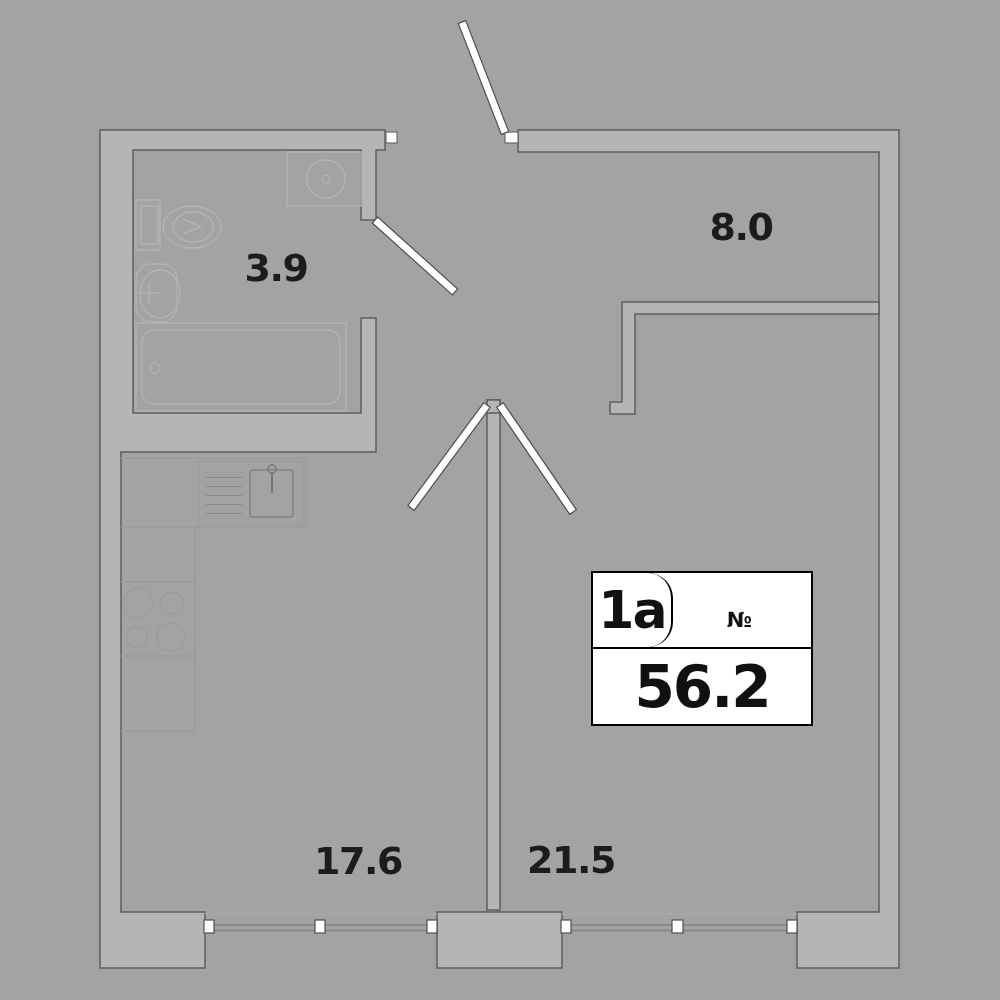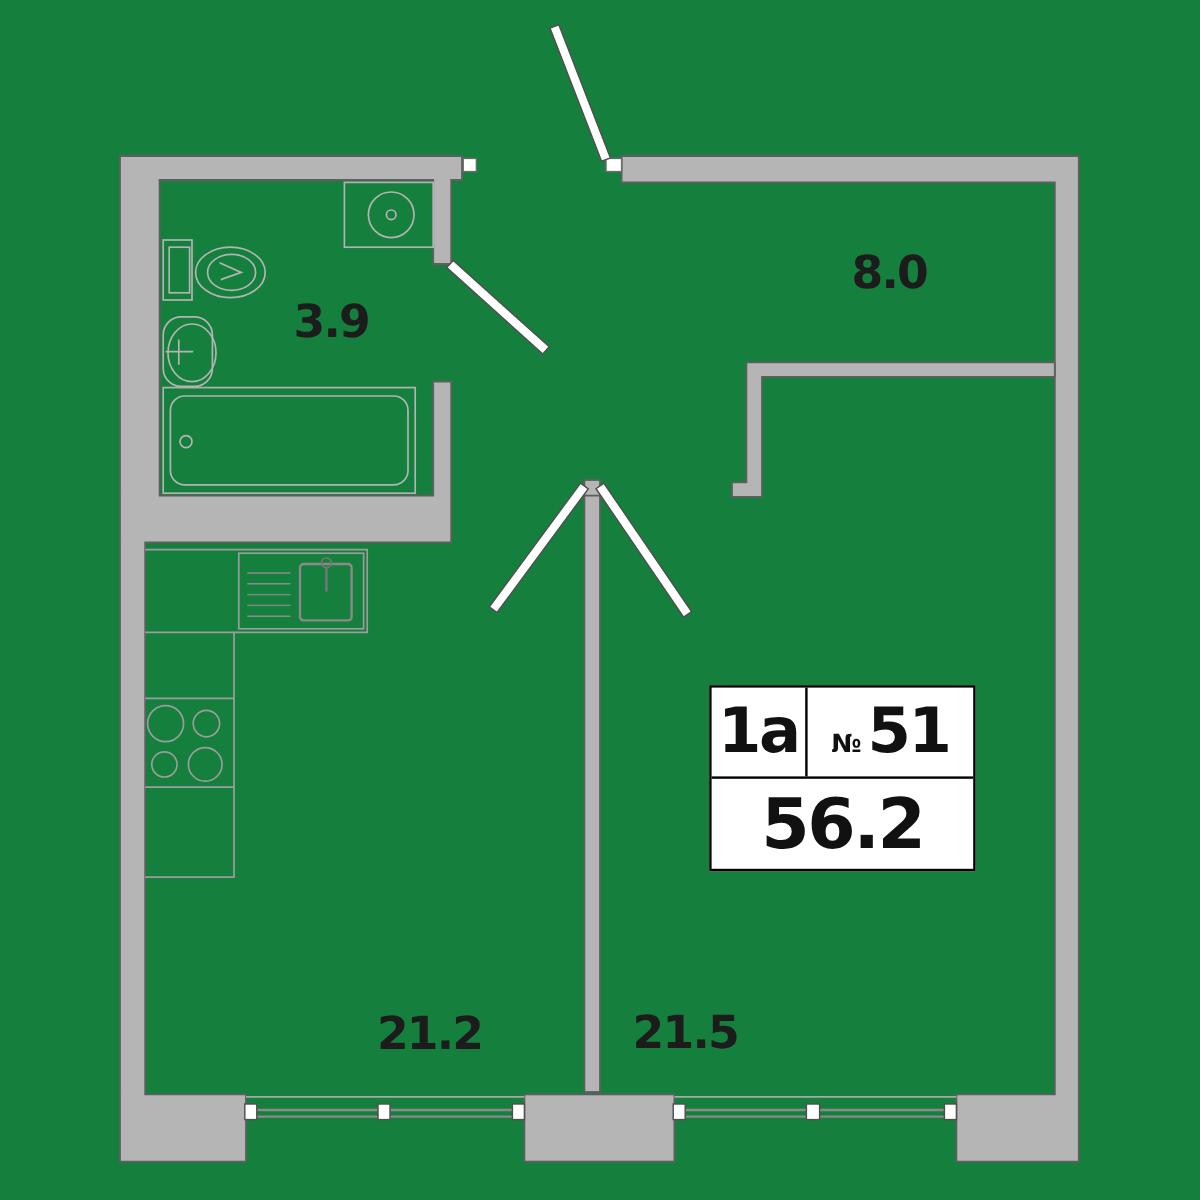--- a/index.html
+++ b/index.html
@@ -1,34 +1,34 @@
 <!DOCTYPE html>
 <html><head>
 <meta charset="utf-8">
 <style>
   html,body{margin:0;padding:0;background:#ffffff;}
   .stage{
-    position:relative;width:1000px;height:1000px;background:#15803d;overflow:hidden;
+    position:relative;width:1000px;height:1000px;background:#a3a3a3;overflow:hidden;
     font-family:"DejaVu Sans", sans-serif;
   }
   .stage svg{position:absolute;left:0;top:0;}
   .room-label{
     position:absolute;transform:translate(-50%,-50%);
     font-size:38px;font-weight:bold;letter-spacing:-1.5px;color:#1c1c1c;white-space:nowrap;
   }
   .card{
     position:absolute;left:591px;top:571px;width:222px;height:155px;
     background:#ffffff;border:2px solid #000000;box-sizing:border-box;
     display:flex;flex-direction:column;color:#111111;
   }
   .card-top{display:flex;height:76px;border-bottom:2px solid #000000;box-sizing:border-box;flex:0 0 auto;}
   .card-type{
     width:80px;border-right:2px solid #000000;box-sizing:border-box;
     display:flex;align-items:center;justify-content:center;
-    font-size:52px;font-weight:bold;letter-spacing:-2px;
+    font-size:52px;font-weight:bold;letter-spacing:-2px;border-radius:25px;
   }
   .card-number{flex:1;display:flex;align-items:center;justify-content:center;font-weight:bold;}
   .no-sym{font-size:21px;position:relative;top:10px;margin-right:5px;font-weight:bold;}
   .num{font-size:52px;letter-spacing:-2px;}
   .card-bottom{
     flex:1;display:flex;align-items:center;justify-content:center;
     font-size:58px;font-weight:bold;letter-spacing:-2px;
   }
 </style>
 </head>
@@ -121,27 +121,26 @@
     <g fill="#ffffff" stroke="#4f4f4f" stroke-width="1.2" stroke-linejoin="miter">
       <polygon points="508.7,131.6 465.7,20.6 458.3,23.4 501.3,134.4"></polygon>
       <polygon points="377.7,217.0 457.7,289.0 452.3,295.0 372.3,223.0"></polygon>
       <polygon points="483.8,402.6 407.8,505.6 414.2,510.4 490.2,407.4"></polygon>
       <polygon points="496.7,407.3 569.7,514.3 576.3,509.7 503.3,402.7"></polygon>
     </g>
   </svg>
 
   <div class="room-label" style="left:276px;top:268px">3.9</div>
   <div class="room-label" style="left:741px;top:227px">8.0</div>
-  <div class="room-label" style="left:358px;top:861px">21.2</div>
+  <div class="room-label" style="left:358px;top:861px">17.6</div>
   <div class="room-label" style="left:571px;top:860px">21.5</div>
 
   <div class="card">
     <div class="card-top">
       <div class="card-type">1a</div>
       <div class="card-number">
         <span class="no-sym">№</span>
-        <span class="num">51</span>
       </div>
     </div>
     <div class="card-bottom">56.2</div>
   </div>
 
 </div>
 
 </body></html>

